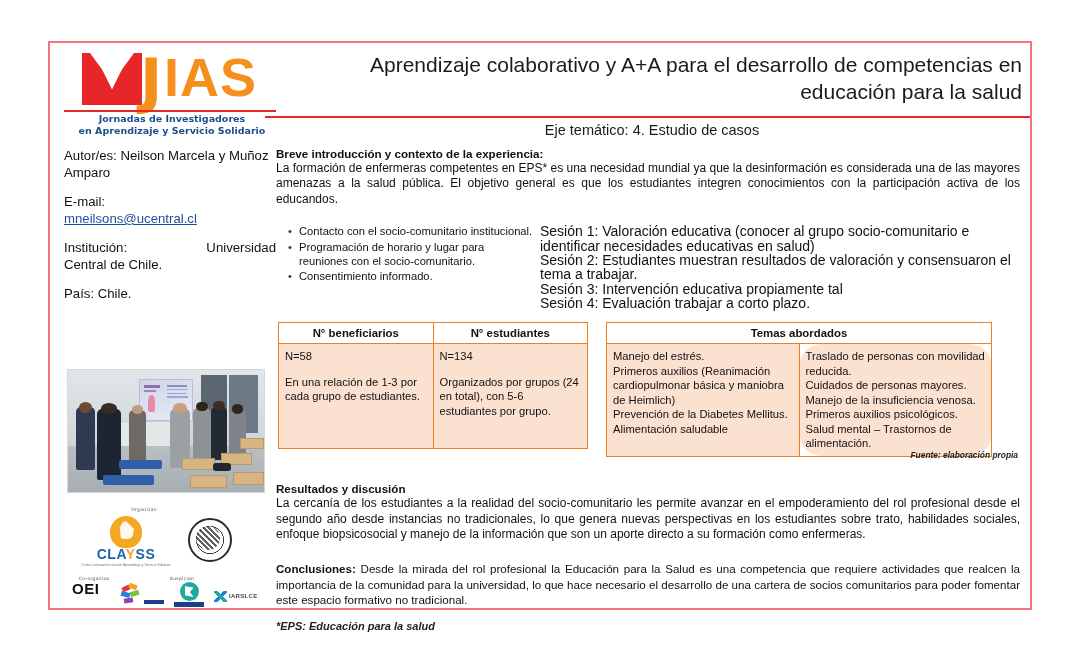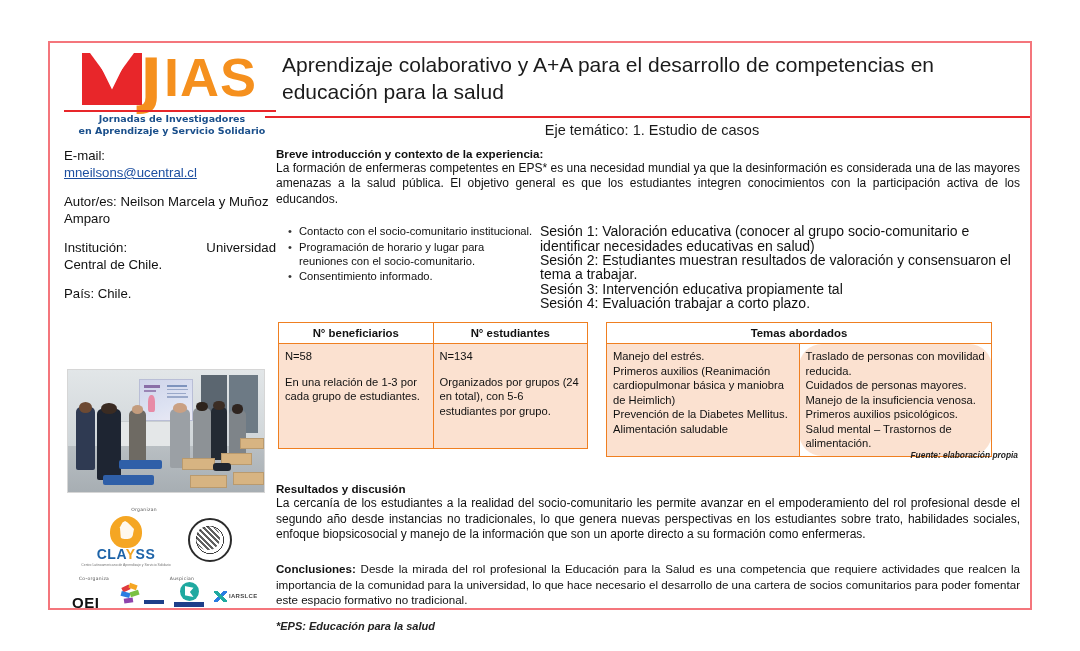--- a/index.html
+++ b/index.html
@@ -103,21 +103,21 @@
     font-family: "DejaVu Sans", sans-serif;
   }
 
   .header-text {
     position: absolute;
     left: 232px;
     top: 8px;
     right: 8px;
   }
   .poster-title {
-    text-align: left;
+    text-align: right;
     font-size: 21px;
     line-height: 27px;
     font-weight: normal;
     color: #1b1b1b;
     font-family: "Liberation Sans", sans-serif;
   }
   .title-rule {
     position: absolute;
     left: 215px;
     top: 73px;
@@ -309,21 +309,21 @@
 
   .spon-row-2 {
     position: relative;
     height: 40px;
     margin-top: 14px;
   }
   .cap-2a { position: absolute; left: 6px; top: 0; width: 48px; }
   .cap-2b { position: absolute; left: 92px; top: 0; width: 52px; }
   .oei {
     position: absolute;
-    left: 8px; top: 18px;
+    left: 8px; top: 4px;
     font-size: 15px; font-weight: bold; color: #111;
     letter-spacing: .5px;
   }
   .mini-logo-1 {
     position: absolute; left: 56px; top: 8px; width: 46px; height: 24px;
   }
   .ml-bird {
     position: absolute; left: 0; top: 0; width: 24px; height: 22px;
   }
   .ml-t1 { position:absolute; left:2px;  top:2px;  width:8px; height:5px; background:#e03a3e; transform:rotate(-25deg); }
@@ -527,35 +527,35 @@
       <div class="logo-sub">
         <div>Jornadas de Investigadores</div>
         <div>en Aprendizaje y Servicio Solidario</div>
       </div>
     </div>
 
     <div class="header-text">
       <div class="poster-title">Aprendizaje colaborativo y A+A para el desarrollo de competencias en educación para la salud</div>
     </div>
     <div class="title-rule"></div>
-    <div class="eje-tematico">Eje temático: 1. Estudio de casos</div>
+    <div class="eje-tematico">Eje temático: 4. Estudio de casos</div>
   </div>
 
   <div class="content">
 
     <div class="left-col">
+
+      <div class="meta-line">
+        <span>Autor/es:</span>
+        <span>Neilson Marcela y Muñoz Amparo</span>
+      </div>
 
       <div class="meta-line">
         <div>E-mail:</div>
         <a class="email-link" href="#">mneilsons@ucentral.cl</a>
-      </div>
-
-      <div class="meta-line">
-        <span>Autor/es:</span>
-        <span>Neilson Marcela y Muñoz Amparo</span>
       </div>
 
       <div class="meta-line">
         <div class="inst-row">
           <span>Institución:</span>
           <span>Universidad</span>
         </div>
         <div>Central de Chile.</div>
       </div>
 

